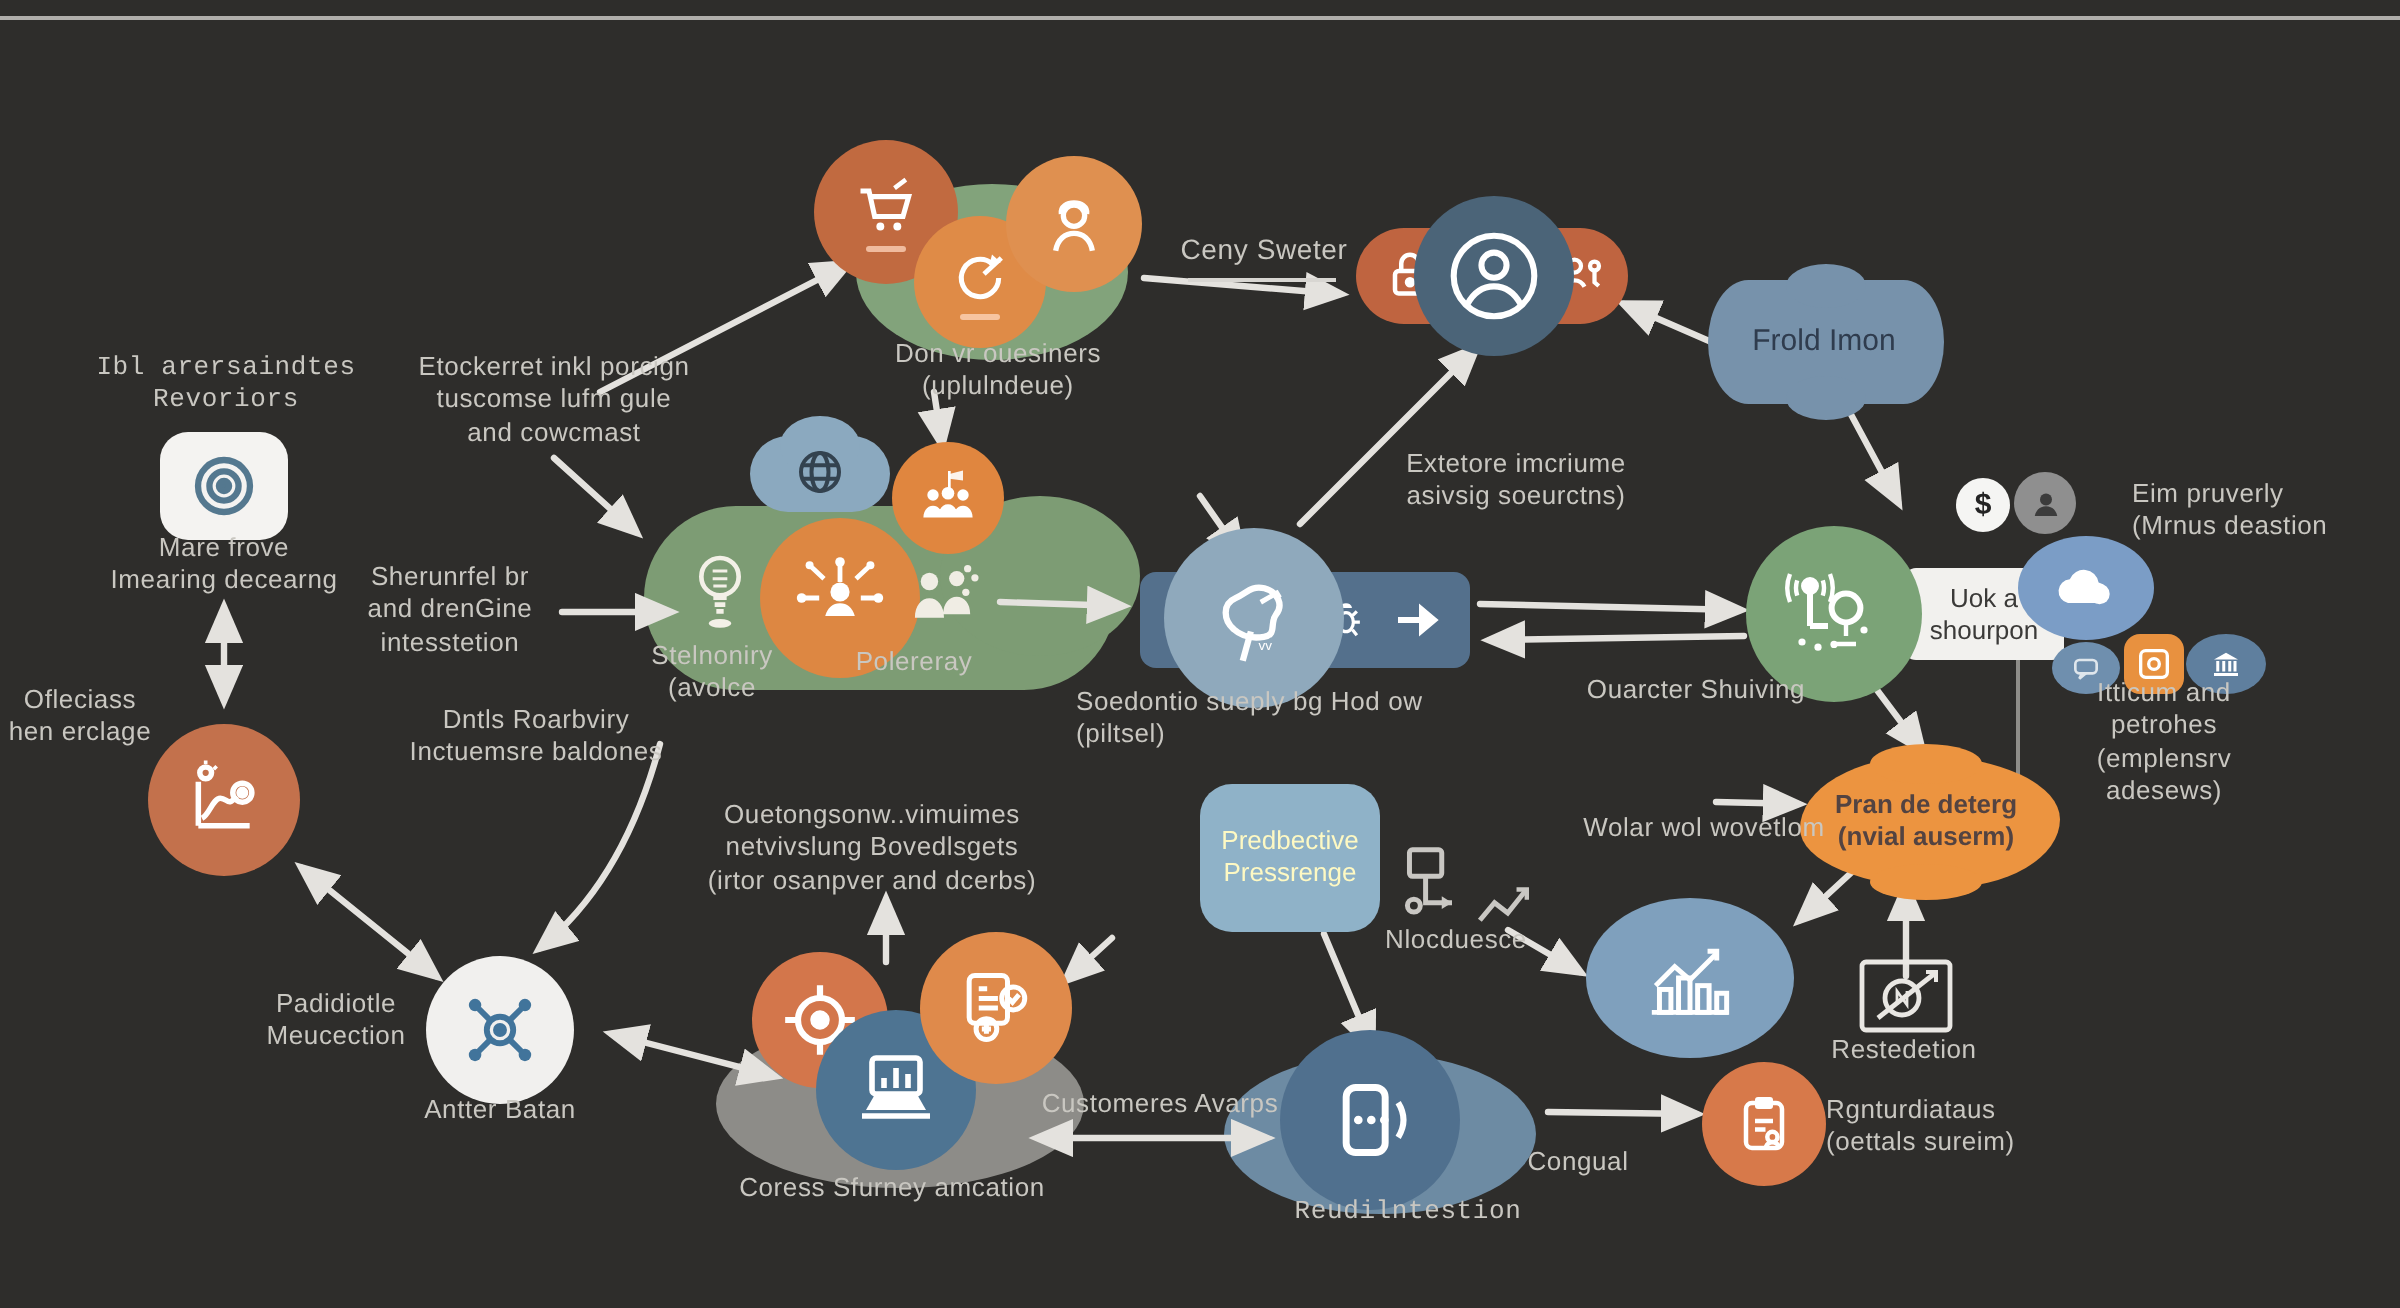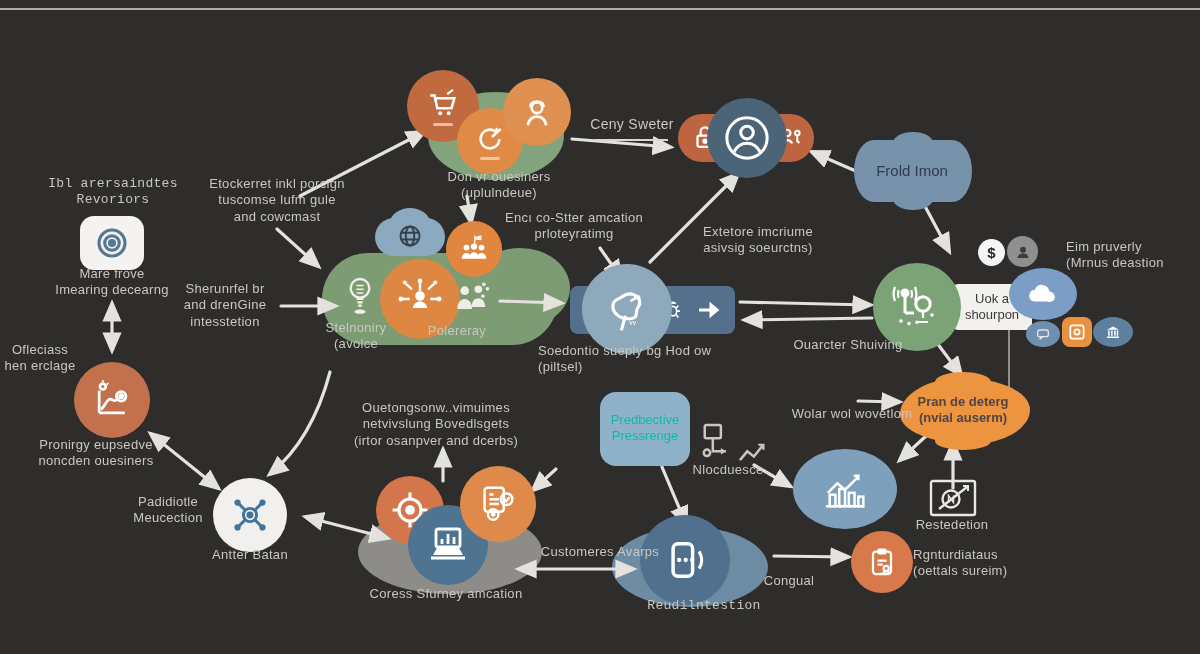--- a/index.html
+++ b/index.html
@@ -286,21 +286,21 @@
     <svg class="icon" width="48" height="38" viewBox="0 0 48 38" fill="none" stroke="#e9e7e3" stroke-width="2.4">
       <rect x="2" y="2" width="44" height="34" rx="2"></rect>
         <circle cx="22" cy="20" r="8.5"></circle>
       <path d="M10 30L38 8"></path>
         <path d="M34 7h5v5" stroke-width="2"></path>
       <path d="M19.5 23.5v-7l5 7v-7" stroke-width="1.4"></path>
       </svg>
   </div>
 
   <div class="shape" style="left:600px;top:392px;width:90px;height:74px;border-radius:16px;background:#8fb2c8;"></div>
-  <div class="boxtext" style="left:645px;top:428px;color:#14b8a6;">Predbective
+  <div class="boxtext" style="left:645px;top:428px;color:#fef9c3;">Predbective
 Pressrenge</div>
   <div class="shape" style="left:698px;top:422px;">
     <svg class="icon" width="78" height="44" viewBox="0 0 52 30" fill="none" stroke="#c9c7c3" stroke-width="1.7">
       <rect x="4" y="2" width="11" height="9" rx="1"></rect>
         <path d="M9.5 11v9h9"></path>
       <path d="M18.5 20l-3.5-2.2v4.4z" fill="#c9c7c3" stroke="none"></path>
         <circle cx="5.5" cy="21" r="2.2"></circle>
       <path d="M28 26l5-6 4.5 3.5 6-7.5"></path>
         <path d="M40.5 15.5H44V19" stroke-width="1.5"></path>
       </svg>
@@ -367,46 +367,46 @@
   <div class="lbl" style="left:112px;top:282px;">Mare frove
 Imearing decearng</div>
   <div class="lbl" style="left:277px;top:200px;">Etockerret inkl porcign
 tuscomse lufm gule
 and cowcmast</div>
   <div class="lbl" style="left:225px;top:305px;">Sherunrfel br
 and drenGine
 intesstetion</div>
   <div class="lbl" style="left:40px;top:358px;">Ofleciass
 hen erclage</div>
-  <div class="lbl" style="left:96px;top:453px;">Pronirgy eupsedve
-noncden ouesiners</div>
+  <div class="lbl" style="left:268px;top:368px;">Dntls Roarbviry
+Inctuemsre baldones</div>
   <div class="lbl" style="left:356px;top:336px;">Stelnoniry
 (avolce</div>
   <div class="lbl" style="left:457px;top:331px;">Polereray</div>
   <div class="lbl" style="left:499px;top:185px;">Don vr ouesiners
 (uplulndeue)</div>
   <div class="lbl" style="left:632px;top:125px;font-size:14px;">Ceny Sweter</div>
-  <div class="lbl" style="left:574px;top:226px;">Encı co-Stter amcation
-prloteyratimg</div>
   <div class="lbl" style="left:758px;top:240px;">Extetore imcriume
 asivsig soeurctns)</div>
   <div class="lbl left" style="left:1046px;top:255px;margin-left:20px;">Eim pruverly
 (Mrnus deastion</div>
   <div class="lbl" style="left:848px;top:345px;">Ouarcter Shuiving</div>
+  <div class="lbl" style="left:1082px;top:371px;">Itticum and petrohes
+(emplensrv adesews)</div>
   <div class="lbl" style="left:852px;top:414px;">Wolar wol wovetlom</div>
   <div class="lbl" style="left:952px;top:525px;">Restedetion</div>
   <div class="lbl left" style="left:913px;top:563px;">Rgnturdiataus
 (oettals sureim)</div>
   <div class="lbl" style="left:728px;top:470px;">Nlocduesce</div>
   <div class="lbl" style="left:436px;top:424px;">Ouetongsonw..vimuimes
 netvivslung Bovedlsgets
 (irtor osanpver and dcerbs)</div>
   <div class="lbl" style="left:168px;top:510px;">Padidiotle
 Meucection</div>
   <div class="lbl" style="left:250px;top:555px;">Antter Batan</div>
   <div class="lbl" style="left:446px;top:594px;">Coress Sfurney amcation</div>
-  <div class="lbl" style="left:600px;top:552px;">Customeres Avarps</div>
+  <div class="lbl" style="left:580px;top:552px;">Customeres Avarps</div>
   <div class="lbl" style="left:704px;top:606px;font-family:Liberation Mono, monospace;">Reudilntestion</div>
   <div class="lbl" style="left:789px;top:581px;">Congual</div>
   <div class="lbl left" style="left:538px;top:359px;">Soedontio sueply bg Hod ow
 (piltsel)</div>
 
 </div>
 
 </body></html>

